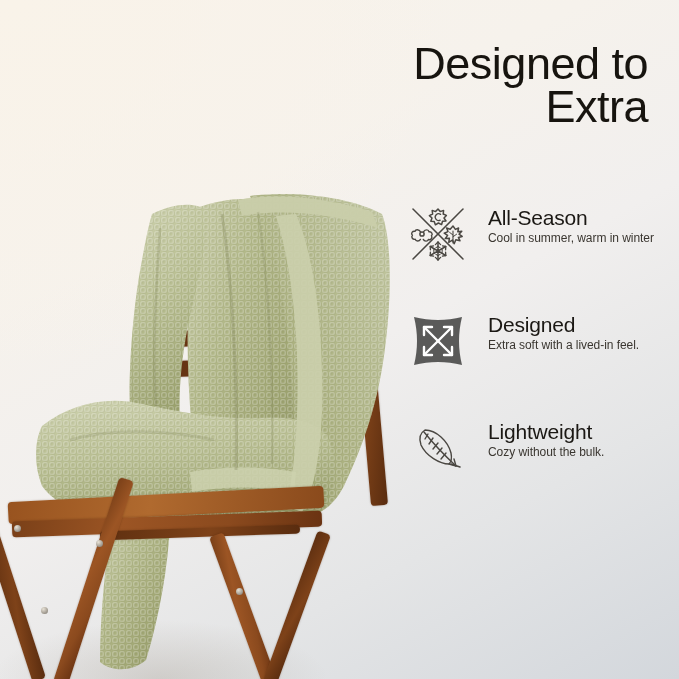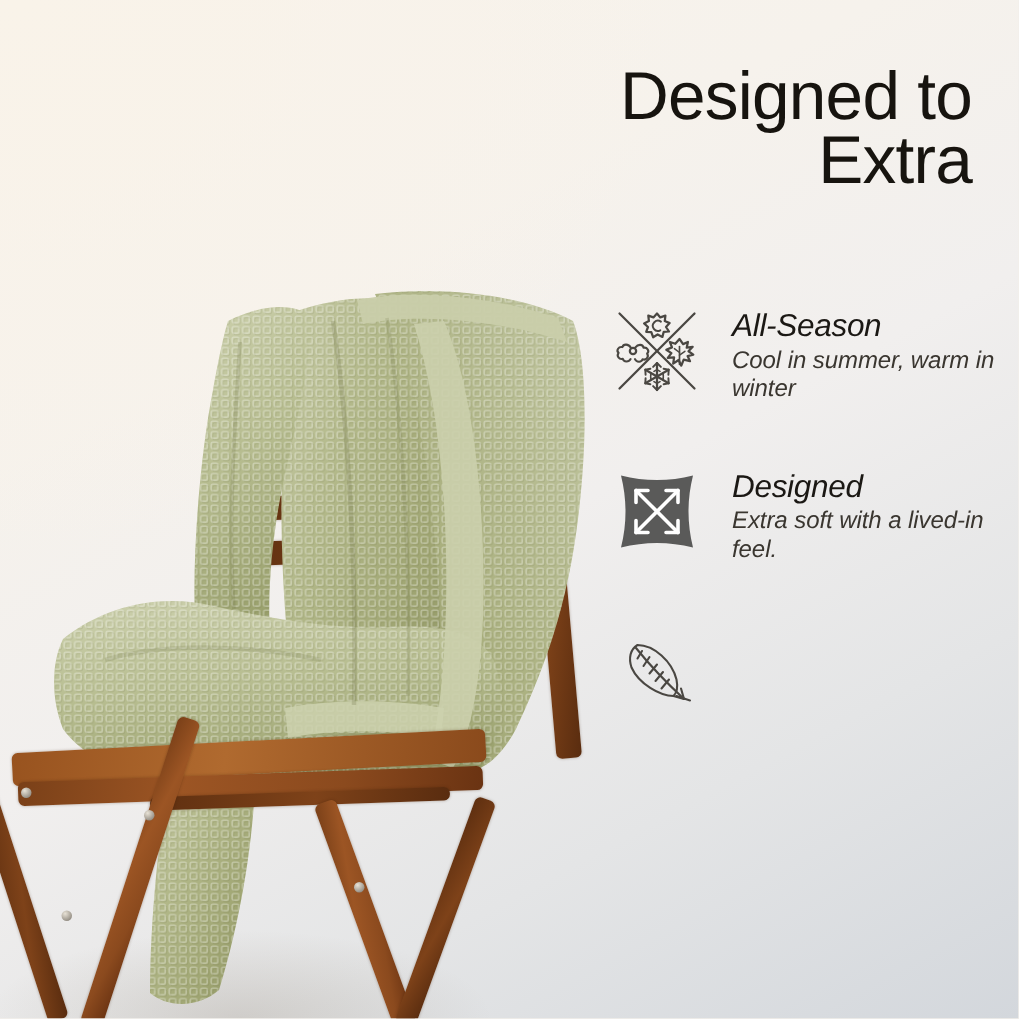--- a/index.html
+++ b/index.html
@@ -37,26 +37,26 @@
 
   .headline{
     position:absolute;right:31px;top:38px;width:250px;
     text-align:right;
     font-size:45px;line-height:.96;
     font-weight:400;letter-spacing:-.5px;
     color:#17140F;
     font-family:"Liberation Sans", sans-serif;
   }
 
-  .features{position:absolute;left:8px;top:196px;width:279px;font-style:italic;}
+  .features{position:absolute;left:8px;top:196px;width:279px;}
   .feature{position:relative;height:107px;}
   .f-icon{position:absolute;left:8px;top:4px;width:60px;height:60px;}
   .f-text{position:absolute;left:88px;top:6px;right:0;}
   .f-title{font-size:21px;font-weight:400;color:#1B1814;letter-spacing:-.2px;line-height:1.15;}
-  .f-sub{font-size:16px;color:#3A3630;letter-spacing:-.05px;margin-top:1px;line-height:1.2;}
+  .f-sub{font-size:12px;color:#3A3630;letter-spacing:-.05px;margin-top:1px;line-height:1.2;}
 </style>
 </head>
 <body>
 
 <div id="infographic">
 
   <div class="photo">
     <div class="floor-shadow"></div>
 
     <div class="wood" style="left:143px;top:212px;width:17px;height:300px;transform:rotate(6deg);"></div>
@@ -240,18 +240,22 @@
           <svg viewBox="0 0 60 60" width="60" height="60" fill="none" stroke="#4A4742" stroke-width="1.4" stroke-linecap="round" stroke-linejoin="round">
             <path d="M17,12 C28,12 40,23 43,35 C44,40 43,44 41,46
                      C32,46 18,38 13,27 C11,21 12,15 17,12 Z"></path>
             <path d="M16,14 C24,24 33,34 48,48"></path>
             <path d="M20,16 L17,21 M25,20 L21,26 M30,25 L25,31
                      M34,30 L29,36 M38,35 L33,41"></path>
             <path d="M41,46 L48,48 L46,41"></path>
             <path d="M43,46 L52,49"></path>
           </svg>
         </div>
+        <div class="f-text">
+          <div class="f-title">Lightweight</div>
+          <div class="f-sub">Cozy without the bulk.</div>
+        </div>
       </div>
 
 
     </div>
   </div>
 </div>
 
 </body></html>

